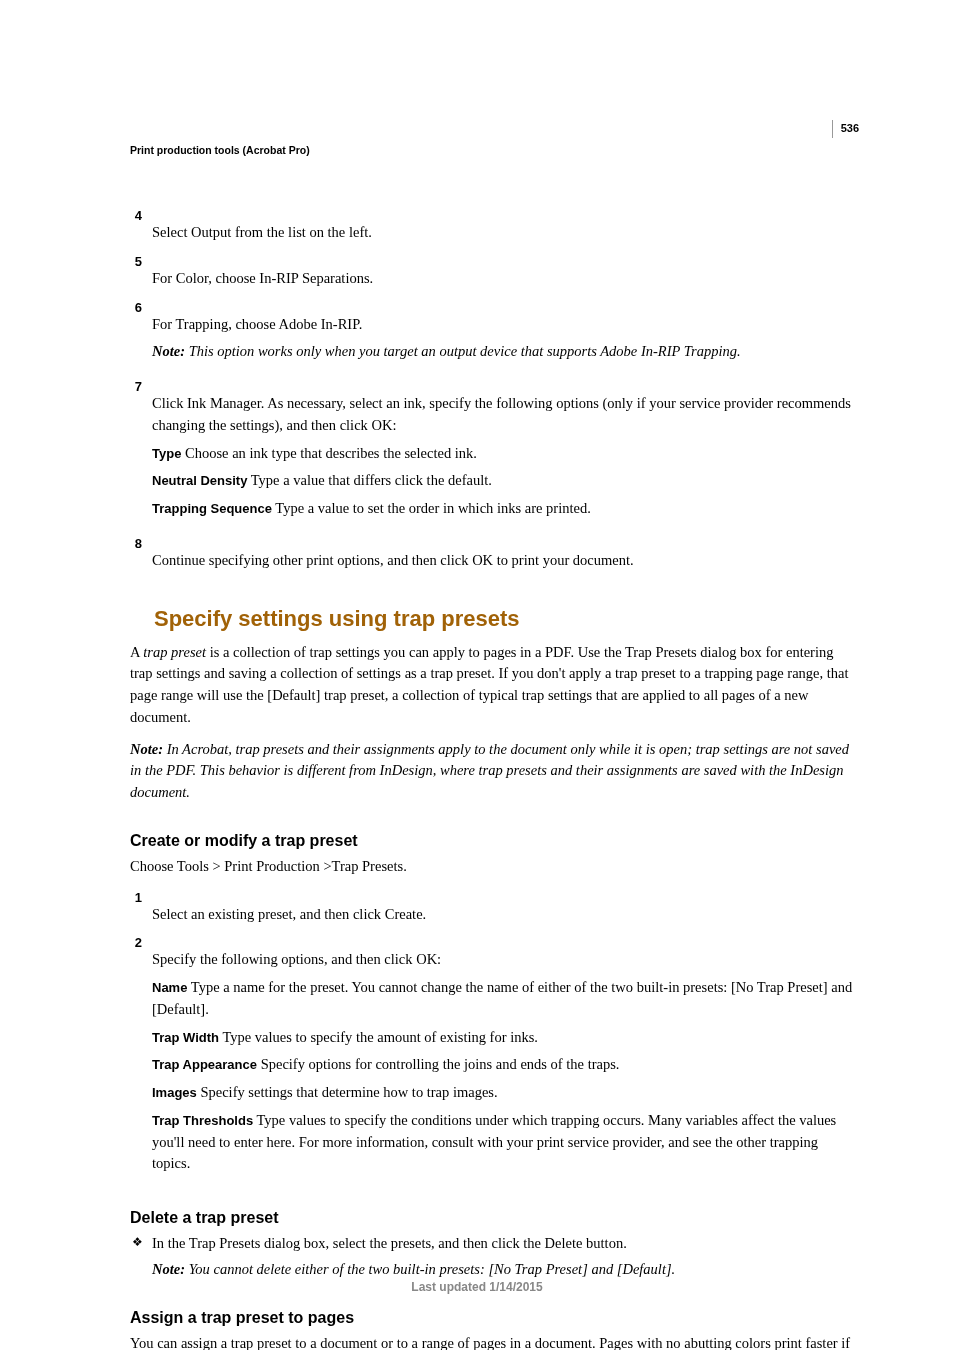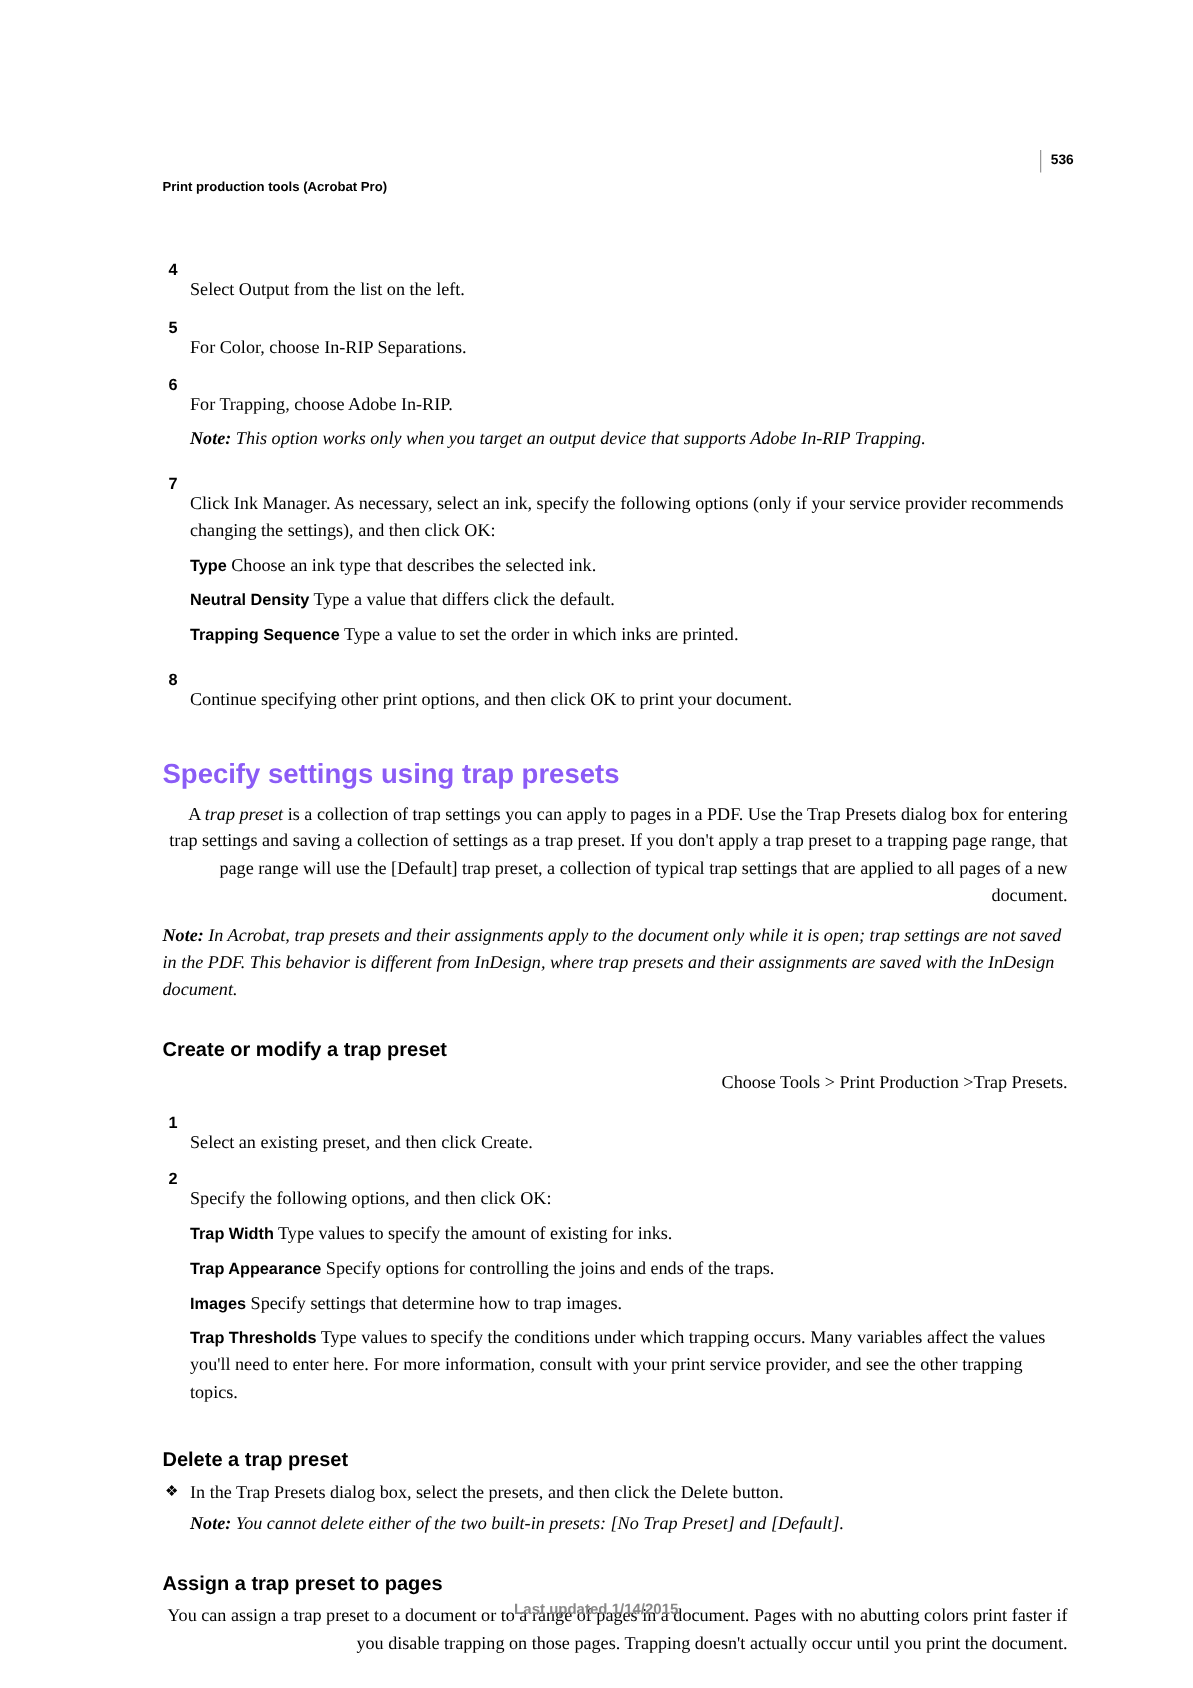--- a/index.html
+++ b/index.html
@@ -71,27 +71,27 @@
     font-family: "Myriad Pro", Arial, sans-serif;
     font-weight: bold;
     font-size: 13px;
   }
   .h2 {
     font-family: "Myriad Pro", Arial, sans-serif;
     font-weight: bold;
     font-size: 22px;
     margin-top: 34px;
     margin-bottom: 10px;
-    color: #8b5cf6;
+    color: #a16207;
+    margin-left: 24px;
   }
   .body-p {
     font-size: 14.5px;
     line-height: 1.5;
     margin-bottom: 10px;
-    text-align: right;
   }
   .italic-p {
     font-size: 14.5px;
     line-height: 1.5;
     font-style: italic;
     margin-bottom: 10px;
   }
   .h3 {
     font-family: "Myriad Pro", Arial, sans-serif;
     font-weight: bold;
@@ -191,20 +191,24 @@
 
   <div class="step-list">
     <div class="step">
       <div class="step-num">1</div>
       <div class="step-body">Select an existing preset, and then click Create.</div>
     </div>
     <div class="step">
       <div class="step-num">2</div>
       <div class="step-body">
         <p>Specify the following options, and then click OK:</p>
+        <p class="sub-option">
+          <span class="opt-label">Name</span>
+          <span>Type a name for the preset. You cannot change the name of either of the two built-in presets: [No Trap Preset] and [Default].</span>
+        </p>
         <p class="sub-option">
           <span class="opt-label">Trap Width</span>
           <span>Type values to specify the amount of existing for inks.</span>
         </p>
         <p class="sub-option">
           <span class="opt-label">Trap Appearance</span>
           <span>Specify options for controlling the joins and ends of the traps.</span>
         </p>
         <p class="sub-option">
           <span class="opt-label">Images</span>

